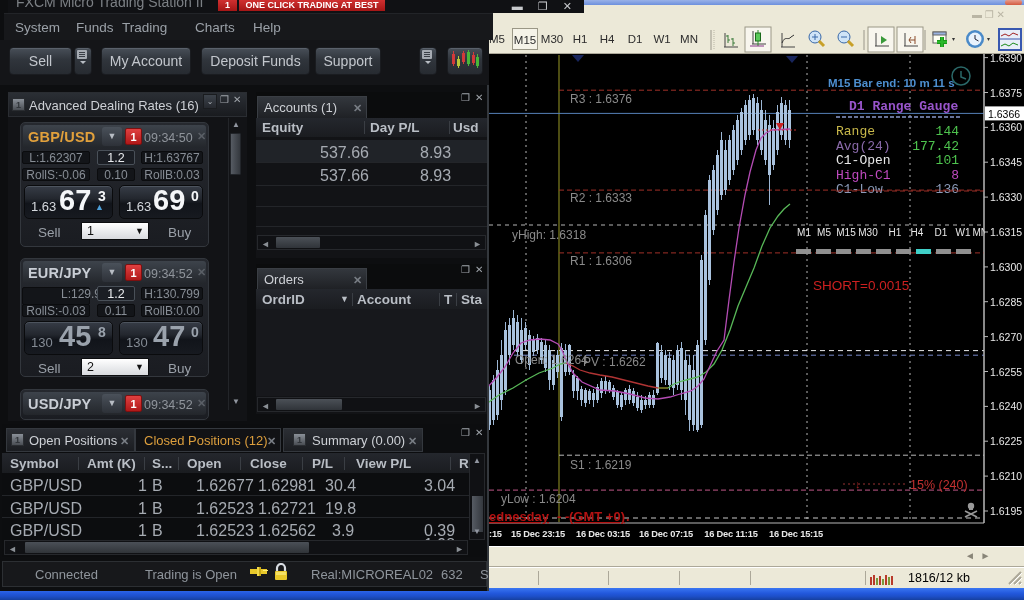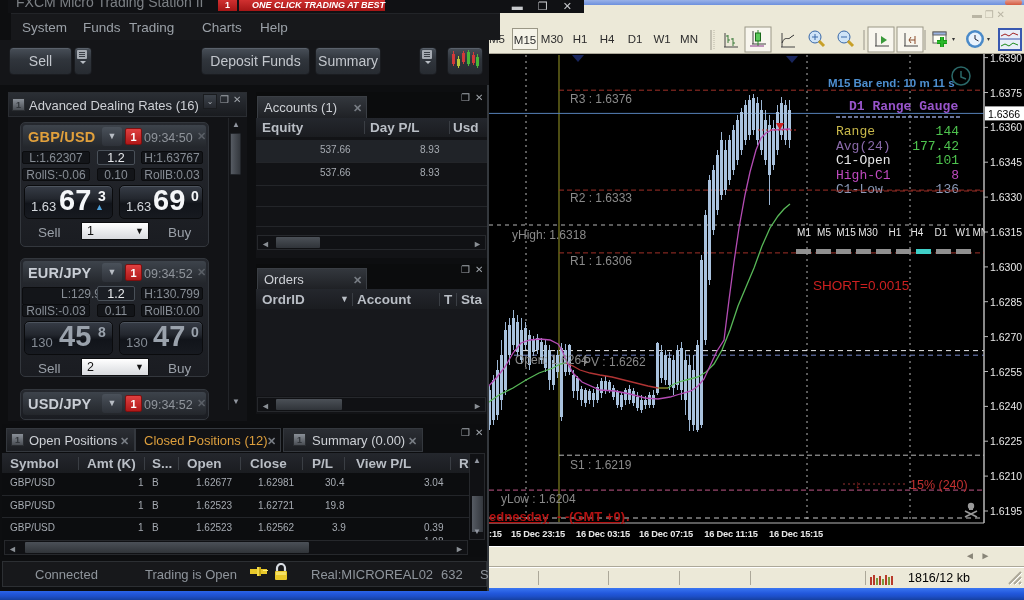--- a/index.html
+++ b/index.html
@@ -6,23 +6,23 @@
   html,body { width:1024px; height:600px; overflow:hidden; background:#000; }
   body { font-family:"Liberation Sans", sans-serif; }
   #stage { position:relative; width:1024px; height:600px; background:#000; }
   .abs { position:absolute; }
 
   
   #fxcm { left:0; top:0; width:489px; height:591px; background:#0d0e10; border-right:2px solid #34383d; }
   #fx-title { left:8px; top:0; width:576px; height:13px; overflow:hidden; background:#101114; color:#85898e; font-size:13px; }
   #fx-title .t { position:absolute; left:8px; top:-6px; color:#7c8085; font-size:14px; }
   .badge1 { position:absolute; left:210px; top:0px; width:19px; height:11px; background:linear-gradient(#d03030,#a51616); color:#fff; font-size:9px; font-weight:bold; text-align:center; line-height:11px; }
-  .badgemain { position:absolute; left:231px; top:0px; width:146px; height:11px; background:linear-gradient(#d03030,#a51616); color:#fff; font-size:9px; font-weight:bold; text-align:right; line-height:10px;font-style:italic; }
+  .badgemain { position:absolute; left:231px; top:0px; width:146px; height:11px; background:linear-gradient(#d03030,#a51616); color:#fff; font-size:9px; font-weight:bold; text-align:center; line-height:10px; }
   .winbtns { position:absolute; right:6px; top:0px; color:#c8cacd; font-size:11px; letter-spacing:6px; }
-  #fx-menu { left:11px; top:13px; width:489px; height:27px; background:#17181b; border-top:1px solid #222428; color:#9ba1a8; font-size:13.5px; }
+  #fx-menu { left:4px; top:13px; width:489px; height:27px; background:#17181b; border-top:1px solid #222428; color:#9ba1a8; font-size:13.5px; }
   #fx-menu span { position:absolute; top:6px; }
   #fx-toolbar { left:0; top:40px; width:489px; height:45px; background:#141518; }
   .tbtn { position:absolute; top:7px; height:28px; background:linear-gradient(#484f58,#30353c 45%,#272b31); border:1px solid #1a1c20; border-radius:4px; color:#c3c7cd; font-size:14px; text-align:center; box-shadow:inset 0 1px 0 #5a616b; }
   .tbtn span { position:relative; top:5px; }
 
   
   .panel { position:absolute; background:#121316; }
   .phead-ico { position:absolute; width:13px; height:13px; background:linear-gradient(#8a9098,#4a4e54); border:1px solid #2a2d31; color:#31353a; font-size:9px; font-weight:bold; text-align:center; line-height:12px; }
   .ptitle { position:absolute; color:#cdd0d5; font-size:13px; }
   .pwinbtn { position:absolute; color:#9fa4aa; font-size:10px; }
@@ -37,21 +37,21 @@
   .qtime { position:absolute; top:6px; font-size:12.5px; color:#8f949b; }
   .cell { position:absolute; background:#131519; border:1px solid #0b0c0e; border-radius:2px; color:#878d95; font-size:12px; text-align:center; }
   .cellmid { position:absolute; background:#1b1e24; border:1px solid #495058; border-radius:2px; color:#e8eaed; font-size:12.5px; text-align:center; }
   .pricebox { position:absolute; background:linear-gradient(#363c46,#23272e 40%,#11141a 55%,#171a20); border:1px solid #0a0b0d; border-radius:5px; box-shadow:inset 0 1px 0 #4d545e; }
   .bsell, .bbuy { position:absolute; color:#9aa0a8; font-size:13.5px; }
   .ddl { position:absolute; background:linear-gradient(#ffffff,#d8dade); border:1px solid #0c0d0f; border-radius:1px; color:#111; font-size:12.5px; }
   .ddl .ar { position:absolute; right:4px; top:3px; font-size:9px; color:#111; }
 
   
   .thead { position:absolute; background:linear-gradient(#24272d,#1a1c20); color:#b9bec5; font-size:13.5px; font-weight:bold; }
-  .trow { position:absolute; color:#a6abb2; font-size:10px; }
+  .trow { position:absolute; color:#a6abb2; font-size:16px; }
   .colsep { position:absolute; width:1px; background:#3a3e44; }
   .rowline { position:absolute; height:1px; background:#232529; left:0; right:0; }
 
   
   .hscroll { position:absolute; background:#101114; border:1px solid #26282c; }
   .hthumb { position:absolute; top:1px; bottom:1px; background:linear-gradient(#4b5057,#303439); border-radius:1px; }
   .sbarrow { position:absolute; color:#8a8f95; font-size:9px; }
 
   
   #fx-status { left:2px; top:561px; width:485px; height:26px; background:#17181b; border:1px solid #2c2f33; color:#8f959c; font-size:13px; }
@@ -338,22 +338,23 @@
       <div class="tbtn" style="left:9px;width:63px;"><span>Sell</span></div>
       <div class="tbtn" style="left:74px;width:18px;"><svg width="14" height="16">
             <rect x="1" y="2" width="10" height="9" fill="#a6abb2" rx="1"></rect>
             <g stroke="#3a3f46" stroke-width="1">
               <line x1="3" y1="4.5" x2="9" y2="4.5"></line>
               <line x1="3" y1="6.5" x2="9" y2="6.5"></line>
               <line x1="3" y1="8.5" x2="9" y2="8.5"></line>
             </g>
             <path d="M4 13 h6 l-3 3z" fill="#b8bdc4"></path>
           </svg></div>
+      <div class="tbtn" style="left:101px;width:90px;"><span>My Account</span></div>
       <div class="tbtn" style="left:201px;width:109px;"><span>Deposit Funds</span></div>
-      <div class="tbtn" style="left:315px;width:66px;"><span>Summary</span></div>
+      <div class="tbtn" style="left:315px;width:66px;"><span>Support</span></div>
       <div class="tbtn" style="left:419px;width:18px;"><svg width="14" height="16">
             <rect x="1" y="2" width="10" height="9" fill="#a6abb2" rx="1"></rect>
             <g stroke="#3a3f46" stroke-width="1">
               <line x1="3" y1="4.5" x2="9" y2="4.5"></line>
               <line x1="3" y1="6.5" x2="9" y2="6.5"></line>
               <line x1="3" y1="8.5" x2="9" y2="8.5"></line>
             </g>
             <path d="M4 13 h6 l-3 3z" fill="#b8bdc4"></path>
           </svg></div>
       <div class="tbtn" style="left:447px;width:36px;" id="candlebtn">

